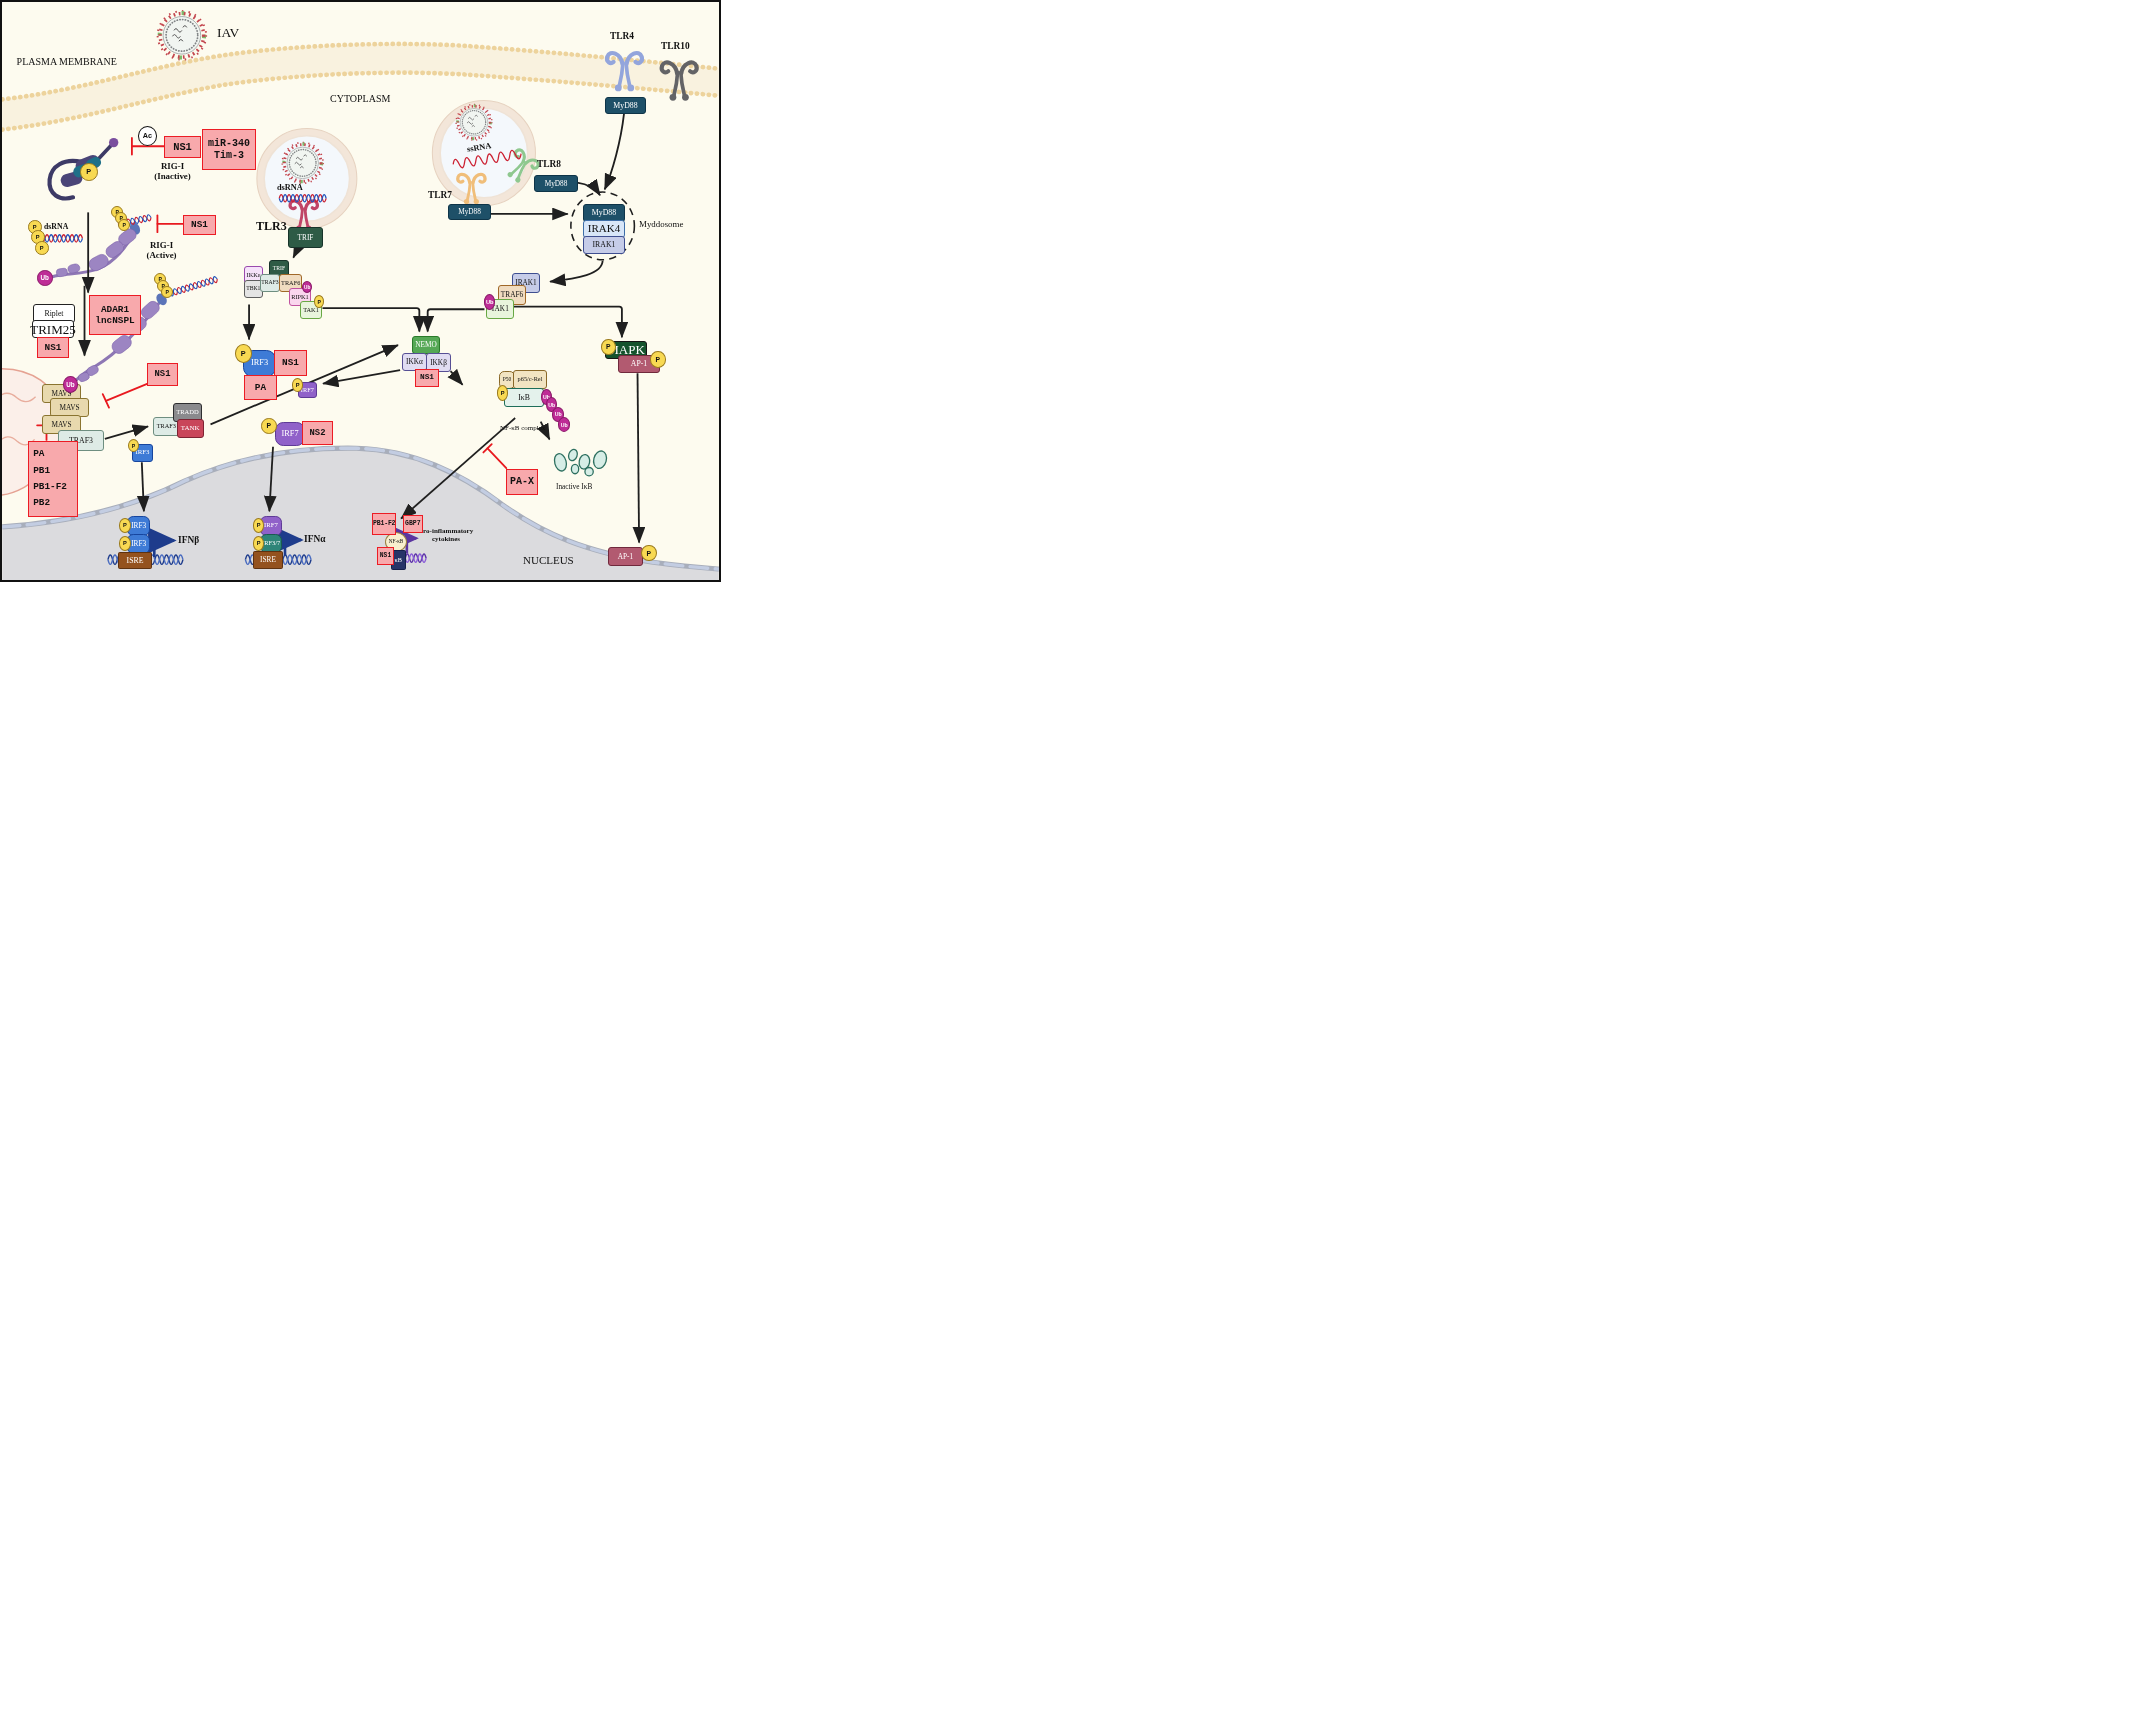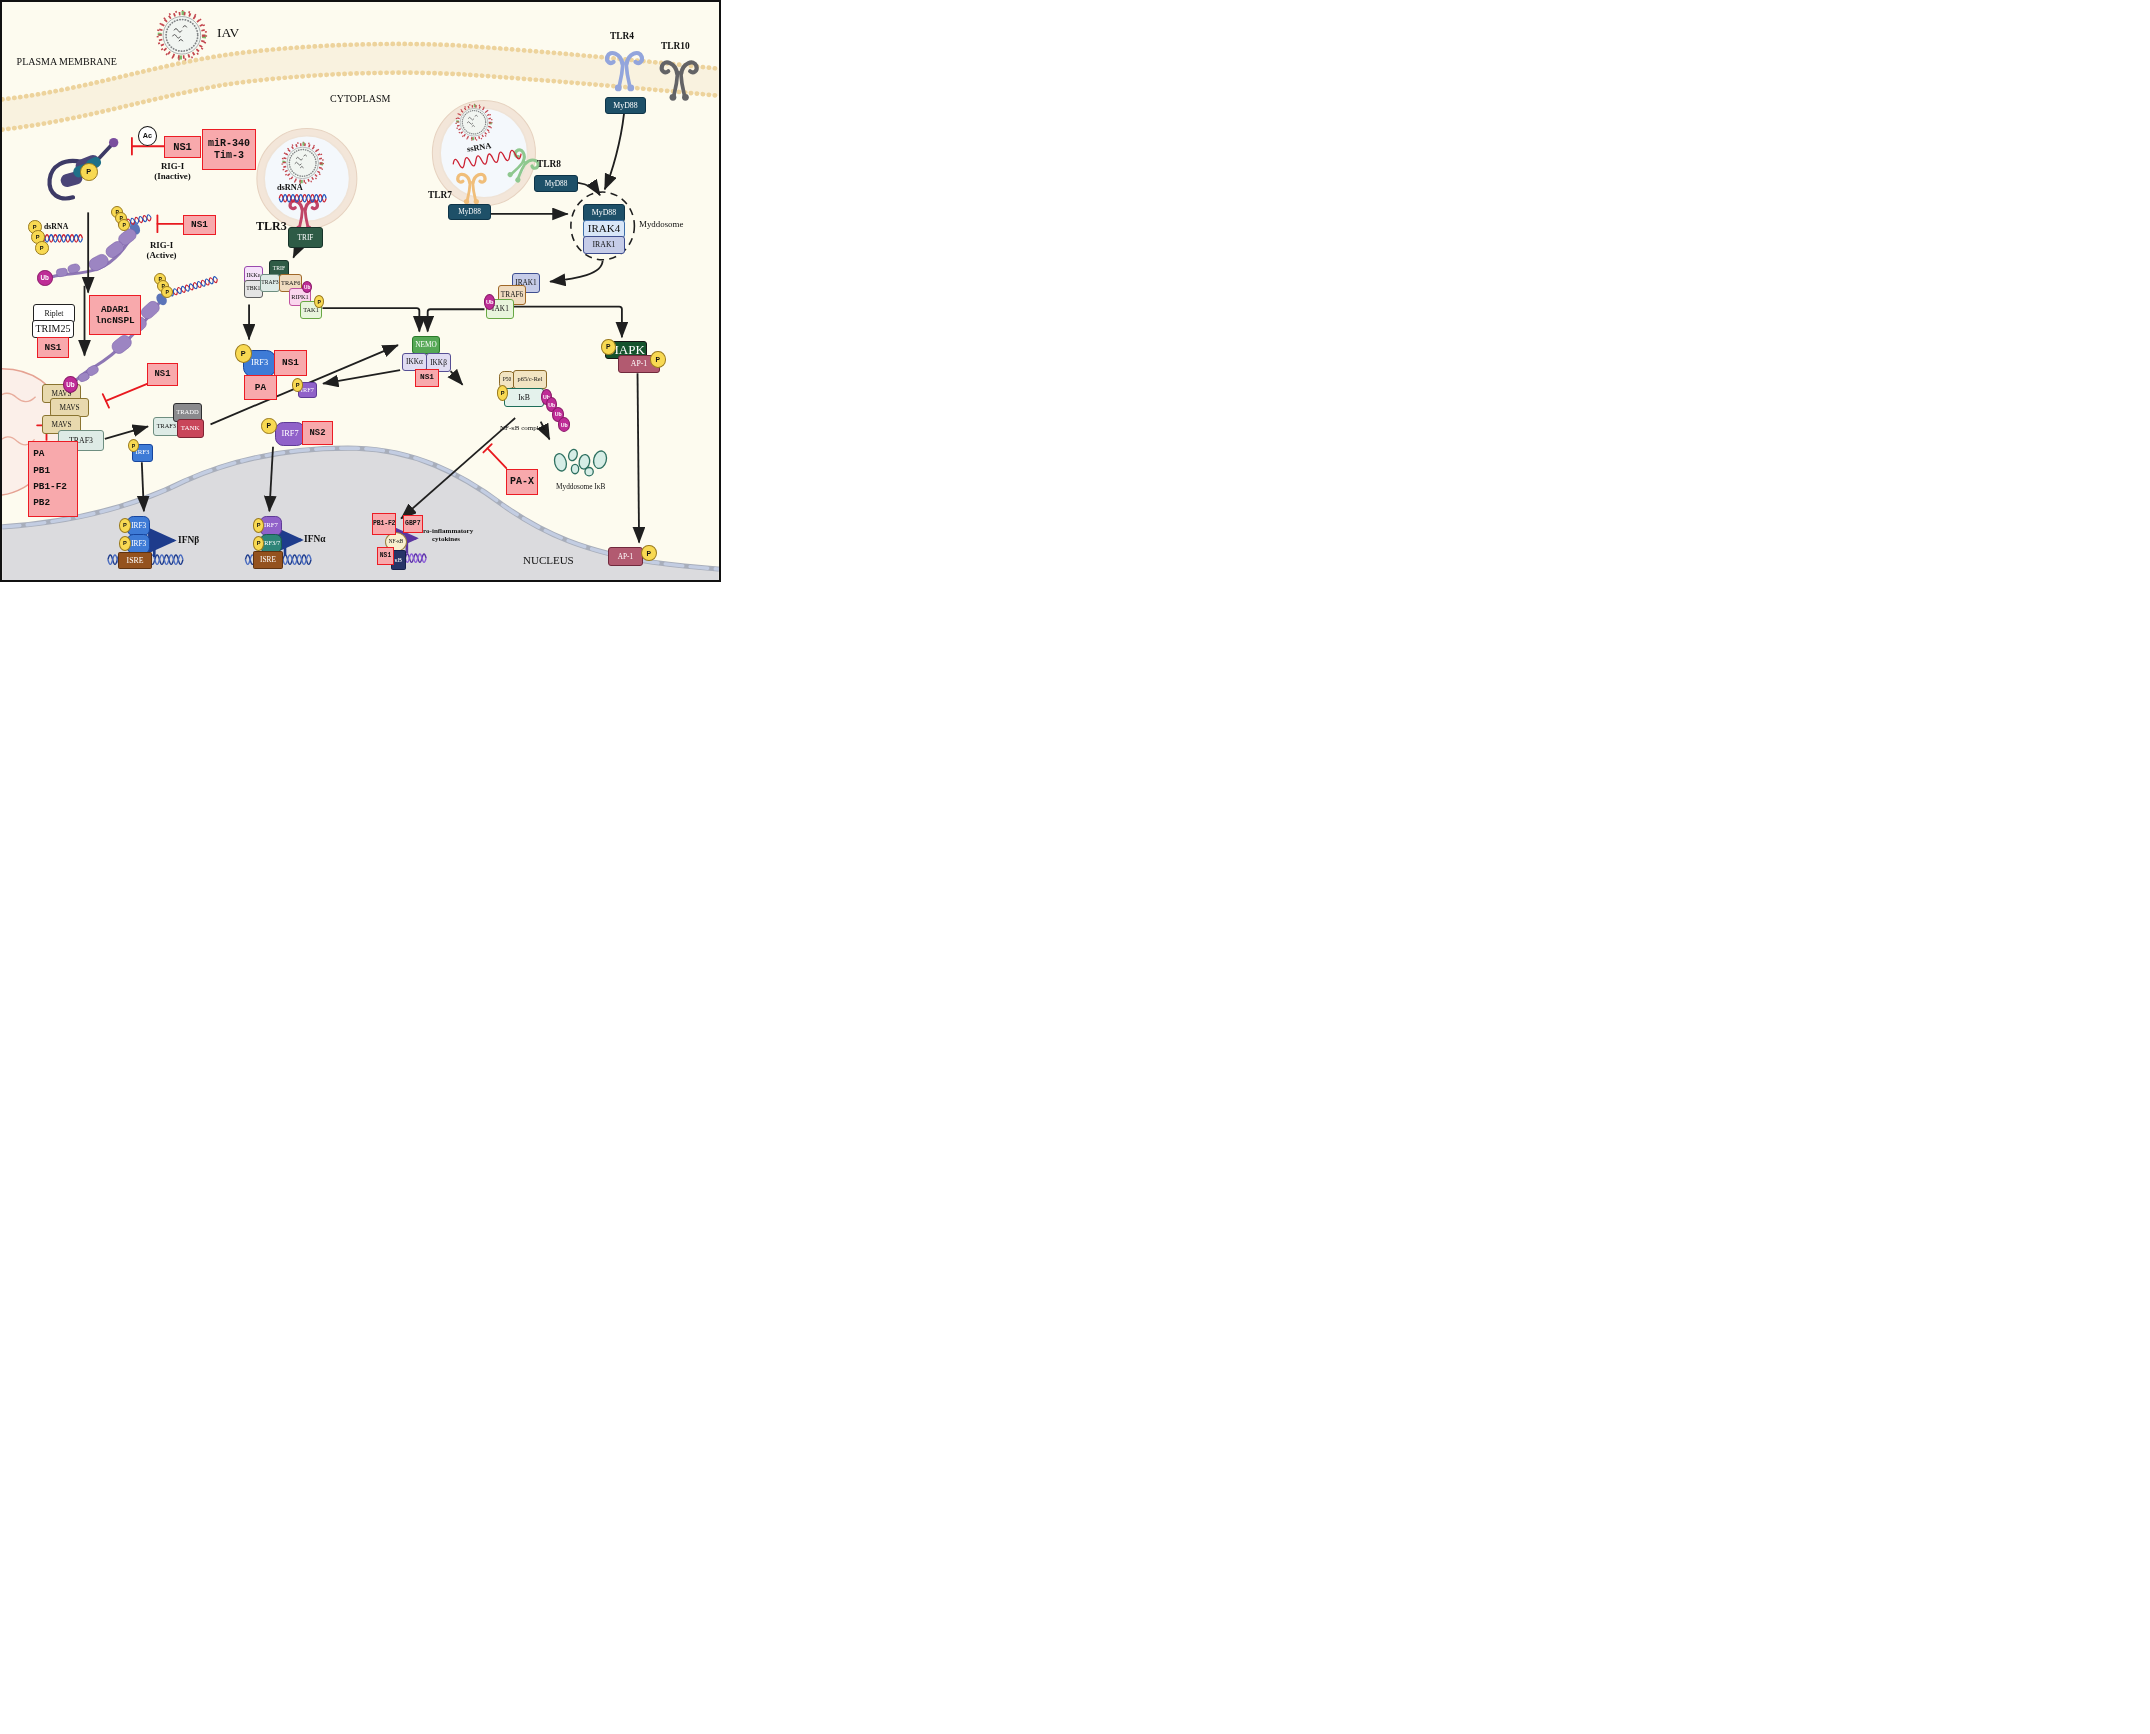--- a/index.html
+++ b/index.html
@@ -222,21 +222,21 @@
 </div>
 <div class="lab b" style="left:275px;top:181px;font-size:8.3px;">dsRNA</div>
 <div class="lab b" style="left:254px;top:218px;font-size:12px;text-align:right;">TLR3</div>
 <div class="lab b" style="left:465px;top:141px;font-size:8.3px;transform:rotate(-10deg);">ssRNA</div>
 <div class="lab b" style="left:426px;top:188px;font-size:9.4px;">TLR7</div>
 <div class="lab b" style="left:535px;top:157px;font-size:9.4px;">TLR8</div>
 <div class="lab b" style="left:608px;top:29px;font-size:9.4px;">TLR4</div>
 <div class="lab b" style="left:659px;top:39px;font-size:9.4px;">TLR10</div>
 <div class="lab" style="left:637px;top:218px;font-size:8.9px;">Myddosome</div>
 <div class="lab" style="left:498px;top:423px;font-size:7px;">NF-κB complex</div>
-<div class="lab" style="left:554px;top:481px;font-size:7.3px;">Myddosome IκB</div>
+<div class="lab" style="left:554px;top:481px;font-size:7.3px;">Inactive IκB</div>
 <div class="lab b" style="left:414px;top:526px;font-size:7px;text-align:center;width:60px;">
   <div>Pro-inflammatory</div>
   <div>cytokines</div>
 </div>
 <div class="lab b" style="left:176px;top:533px;font-size:9.4px;">IFNβ</div>
 <div class="lab b" style="left:302px;top:532px;font-size:9.4px;">IFNα</div>
 
 <div class="pill" style="left:603px;top:95px;width:39px;height:15px;background:#1E5068;border-color:#0E3448;color:#fff;font-size:7.8px;">MyD88</div>
 <div class="pill" style="left:446px;top:202px;width:41px;height:13.5px;background:#1E5068;border-color:#0E3448;color:#fff;font-size:7.3px;">MyD88</div>
 <div class="pill" style="left:532px;top:173px;width:42px;height:14.6px;background:#1E5068;border-color:#0E3448;color:#fff;font-size:7.3px;">MyD88</div>
@@ -272,21 +272,21 @@
 <div class="pill" style="left:175px;top:417px;width:24.5px;height:17px;background:#C9465A;border-color:#7E2232;color:#fff;font-size:7px;">TANK</div>
 
 <div class="pill" style="left:130px;top:442px;width:19px;height:15.6px;background:#3E7BD6;border-color:#16459E;color:#fff;font-size:6.8px;">IRF3</div>
 <div class="pill" style="left:273px;top:420px;width:28px;height:22.4px;border-radius:8.3px;background:#9061C9;border-color:#5E3A96;color:#fff;font-size:8.3px;">IRF7</div>
 
 <div class="pill" style="left:40px;top:382px;width:37px;height:16.7px;background:#E8D9AE;border-color:#8A7430;font-size:7.3px;">MAVS</div>
 <div class="pill" style="left:48px;top:396px;width:37px;height:16.7px;background:#E8D9AE;border-color:#8A7430;font-size:7.3px;">MAVS</div>
 <div class="pill" style="left:40px;top:413px;width:37px;height:16.7px;background:#E8D9AE;border-color:#8A7430;font-size:7.3px;">MAVS</div>
 <div class="pill" style="left:56px;top:428px;width:44px;height:19px;background:#DEEBE6;border-color:#6E8E80;font-size:7.8px;">TRAF3</div>
 <div class="pill" style="left:31px;top:302px;width:40px;height:17px;background:#fff;border-color:#222;font-size:7.8px;">Riplet</div>
-<div class="pill" style="left:30px;top:318px;width:40px;height:16px;background:#fff;border-color:#222;font-size:10px;">TRIM25</div>
+<div class="pill" style="left:30px;top:318px;width:40px;height:16px;background:#fff;border-color:#222;font-size:13px;">TRIM25</div>
 
 <div class="pill" style="left:497px;top:369px;width:14px;height:16px;border-radius:5.2px;background:#F2E4C2;border-color:#8A6828;font-size:5.5px;">P50</div>
 <div class="pill" style="left:511px;top:368px;width:32px;height:16.7px;background:#F2E4C2;border-color:#8A6828;font-size:6.3px;">p65/c-Rel</div>
 <div class="pill" style="left:502px;top:386px;width:38px;height:17px;background:#E4F2EC;border-color:#1E6E5A;font-size:7.8px;">IκB</div>
 
 <div class="pill" style="left:383px;top:530px;width:20px;height:18px;border-radius:50%;background:#F8EFCE;border-color:#9A8040;font-size:5.2px;">NF-κB</div>
 <div class="pill sq" style="left:389px;top:548px;width:12.5px;height:17.7px;background:#273468;border-color:#16204A;color:#fff;font-size:6.3px;">κB</div>
 
 <div class="pill" style="left:125px;top:514px;width:21.4px;height:18px;border-radius:6.3px;background:#3E7BD6;border-color:#16459E;color:#fff;font-size:7.3px;">IRF3</div>
 <div class="pill" style="left:125px;top:532px;width:21.4px;height:18px;border-radius:6.3px;background:#3E7BD6;border-color:#16459E;color:#fff;font-size:7.3px;">IRF3</div>

